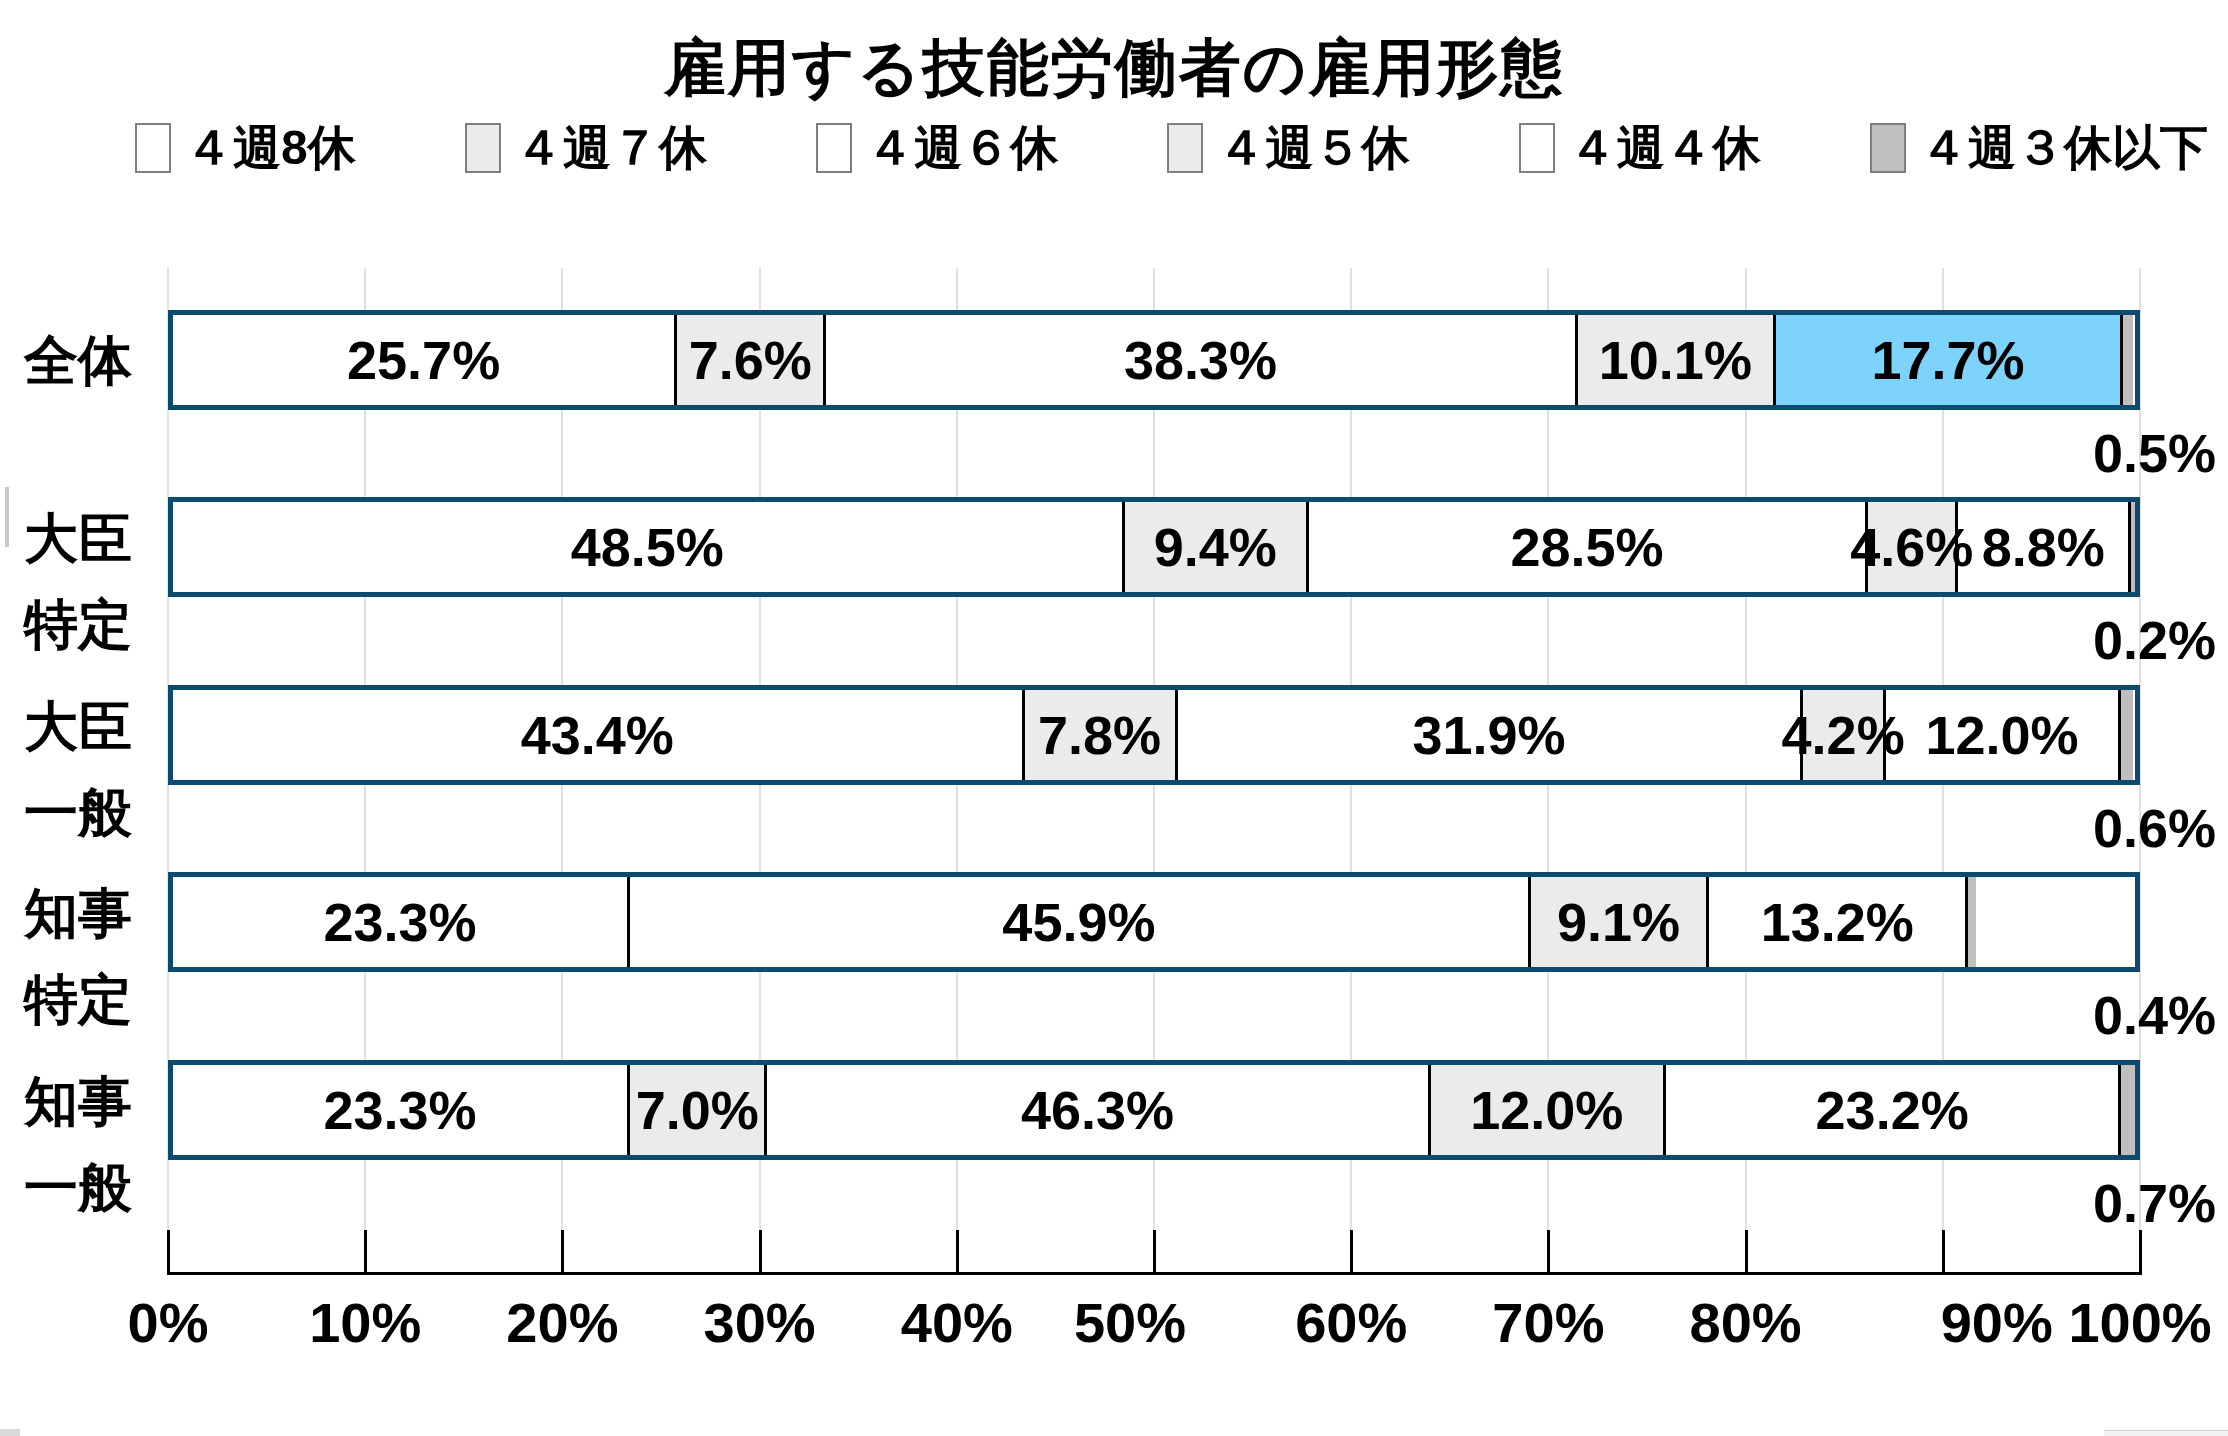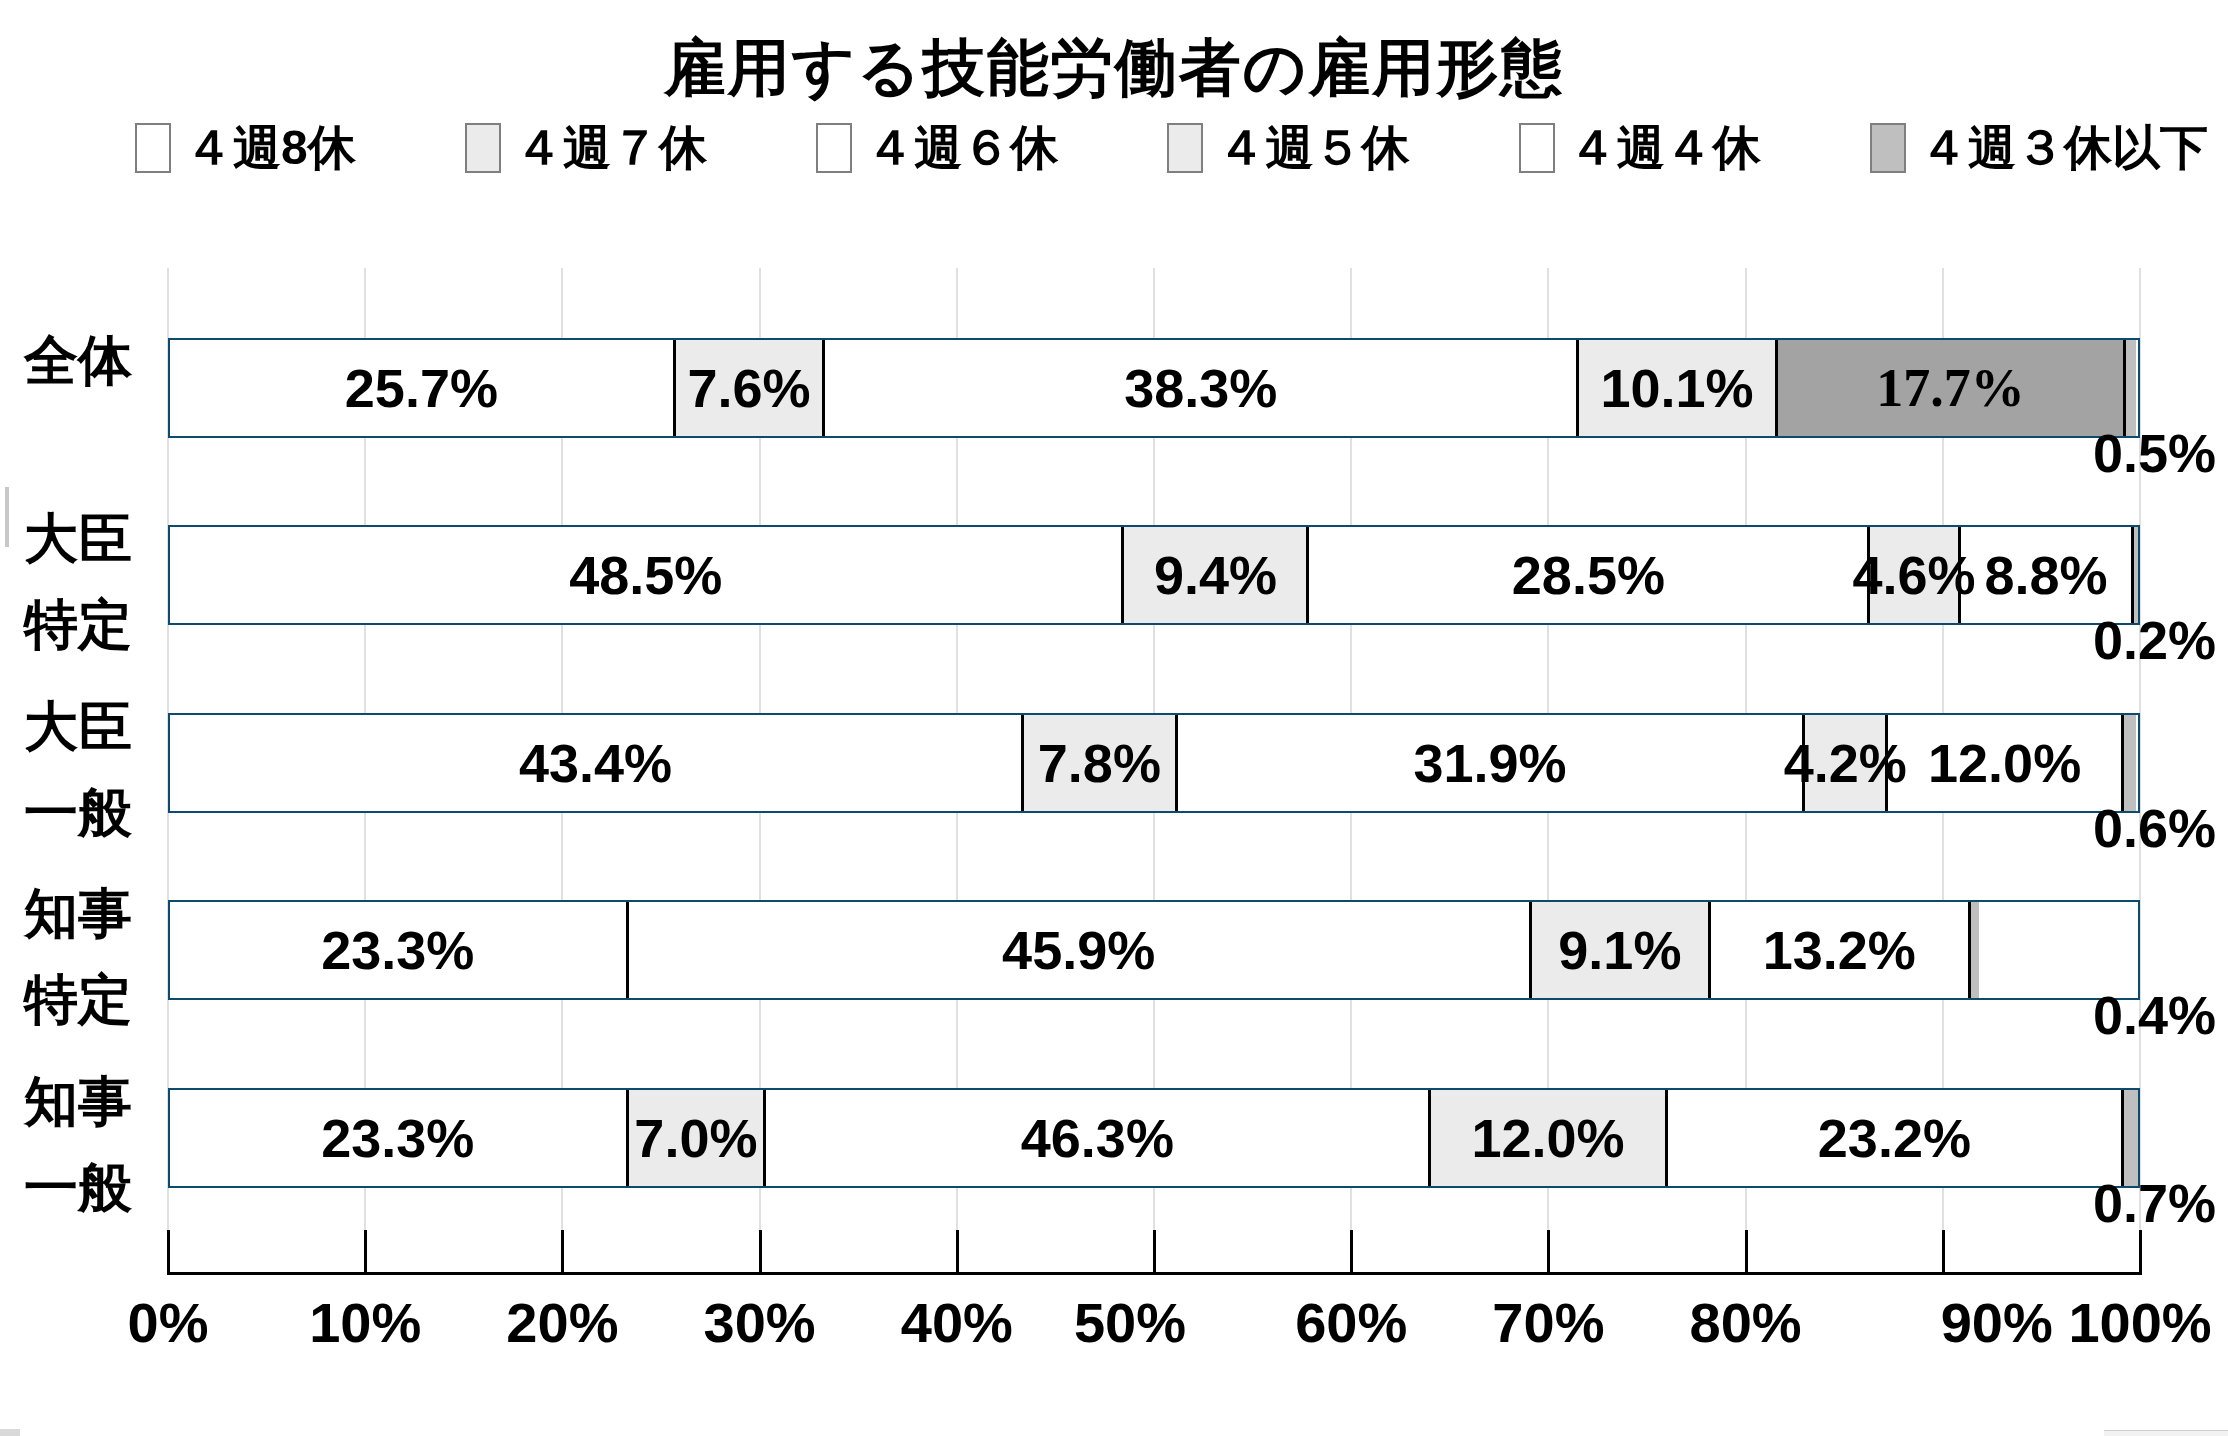--- a/index.html
+++ b/index.html
@@ -31,21 +31,21 @@
   .tick-label{
     position:absolute;width:220px;text-align:center;
     font-size:56px;
   }
   .cat-label{
     position:absolute;left:24px;width:160px;
     font-size:54px;line-height:86px;white-space:pre-line;
   }
   .bar{
     position:absolute;display:flex;
-    border:2px solid #0c4a6e;box-sizing:border-box;background:#fff;margin-top:28px;
+    border:5px solid #0c4a6e;box-sizing:border-box;background:#fff;
   }
   .bar-segment{
     position:relative;flex:0 0 auto;box-sizing:border-box;
     display:flex;align-items:center;justify-content:center;
     border-right:3px solid #000;
   }
   .bar-segment.last{border-right:none;}
   .seg-label{font-size:54px;white-space:nowrap;z-index:2;}
   .below-label{
     position:absolute;right:12px;font-size:54px;white-space:nowrap;text-align:right;
@@ -102,21 +102,21 @@
         </div>
         <div class="bar-segment" style="width: 7.6%; background: rgb(235, 235, 235);">
           <span class="seg-label">7.6%</span>
         </div>
         <div class="bar-segment" style="width: 38.3%; background: rgb(255, 255, 255);">
           <span class="seg-label">38.3%</span>
         </div>
         <div class="bar-segment" style="width: 10.1%; background: rgb(235, 235, 235);">
           <span class="seg-label">10.1%</span>
         </div>
-        <div class="bar-segment" style="width: 17.7%; background: #a3a3a3; font-family: Liberation Serif, serif;">
+        <div class="bar-segment" style="width: 17.7%; background: #7dd3fc;">
           <span class="seg-label">17.7%</span>
         </div>
         <div class="bar-segment last" style="width: 0.5%; background: rgb(191, 191, 191);"></div>
       </div>
       <div class="below-label" style="top: 422px;">0.5%</div>
       <div class="cat-label" style="top: 495px;">大臣
 特定</div>
       <div class="bar" style="left: 168px; top: 497px; width: 1972px; height: 100px;">
         <div class="bar-segment" style="width: 48.5%; background: rgb(255, 255, 255);">
           <span class="seg-label">48.5%</span>

